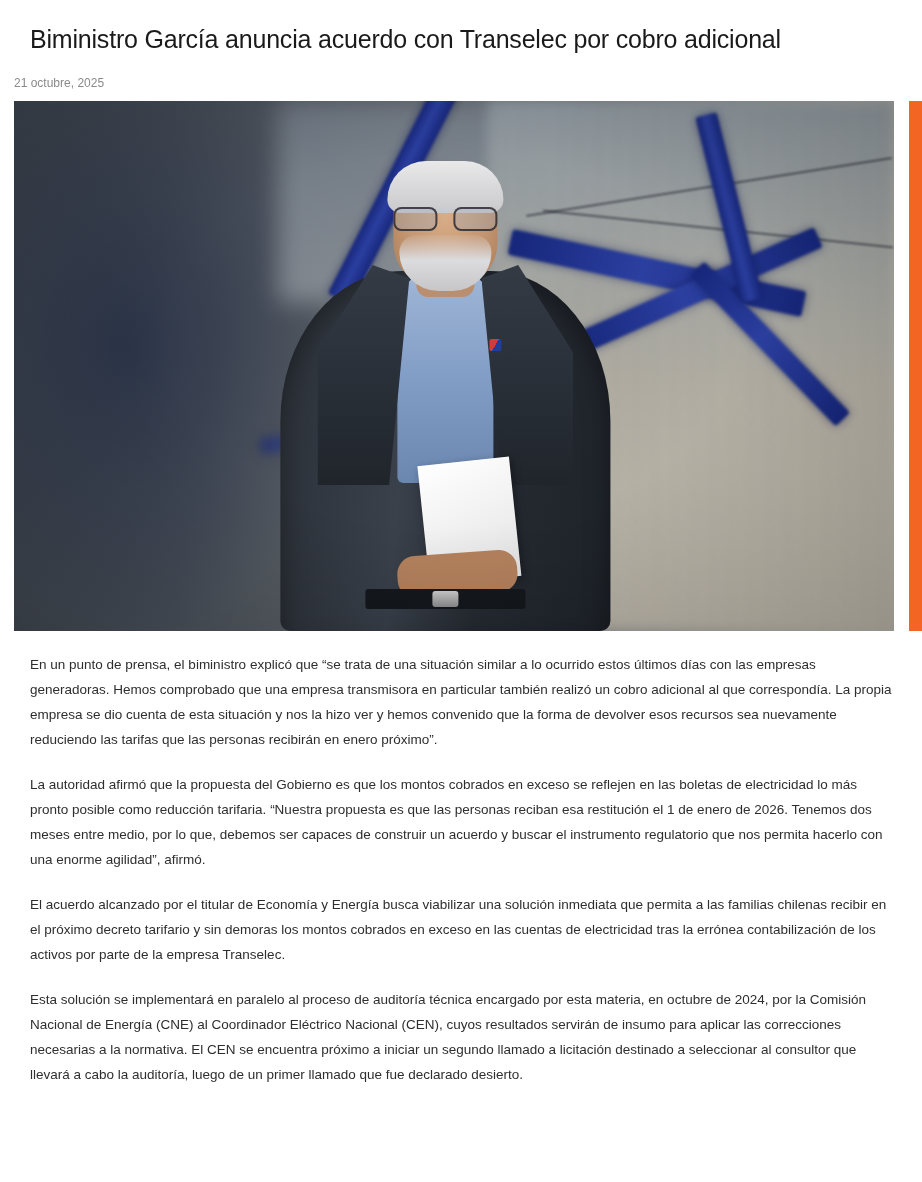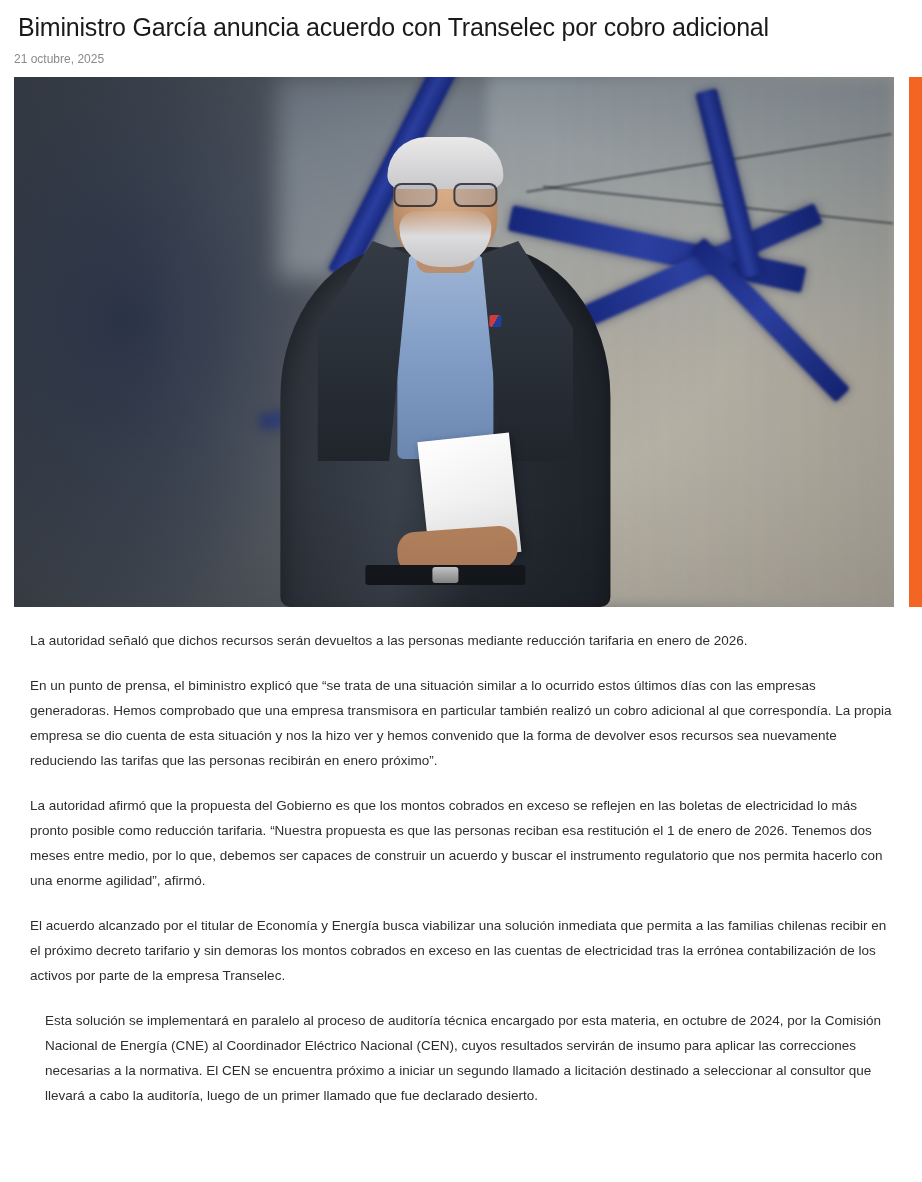--- a/index.html
+++ b/index.html
@@ -20,21 +20,21 @@
     box-sizing: border-box;
     padding: 0;
     background: #ffffff;
   }
 
   .headline {
     font-size: 25px;
     line-height: 1.2;
     font-weight: 400;
     color: #1a1a1a;
-    margin: 4px;
+    margin: 16px;
     padding: 8px 14px 0 14px;
     letter-spacing: -0.2px;
   }
 
   .date {
     font-size: 12px;
     color: #8a8a8a;
     padding: 6px 6px 0 14px;
     margin: 0;
   }
@@ -201,21 +201,21 @@
 
   .body {
     padding: 22px 30px 26px 30px;
   }
   .body p {
     font-size: 13.5px;
     line-height: 1.85;
     color: #2e2e2e;
     margin: 0 0 20px 0;
   }
-  .body p:last-child { margin-bottom: 0; margin-left: 15px; }
+  .body p:last-child { margin-bottom: 0; }
 </style>
 </head>
 <body>
 
 <div class="article">
 
   <h1 class="headline">Biministro García anuncia acuerdo con Transelec por cobro adicional</h1>
 
   <div class="date">21 octubre, 2025</div>
 
@@ -251,20 +251,19 @@
         <div class="fig-belt"></div>
         <div class="fig-buckle"></div>
       </div>
 
       <div class="hero-vignette"></div>
     </div>
     <div class="accent-bar"></div>
   </div>
 
   <div class="body">
-    <p>La autoridad señaló que dichos recursos serán devueltos a las personas mediante reducción tarifaria en enero de 2026.</p>
     <p>En un punto de prensa, el biministro explicó que “se trata de una situación similar a lo ocurrido estos últimos días con las empresas generadoras. Hemos comprobado que una empresa transmisora en particular también realizó un cobro adicional al que correspondía. La propia empresa se dio cuenta de esta situación y nos la hizo ver y hemos convenido que la forma de devolver esos recursos sea nuevamente reduciendo las tarifas que las personas recibirán en enero próximo”.</p>
     <p>La autoridad afirmó que la propuesta del Gobierno es que los montos cobrados en exceso se reflejen en las boletas de electricidad lo más pronto posible como reducción tarifaria. “Nuestra propuesta es que las personas reciban esa restitución el 1 de enero de 2026. Tenemos dos meses entre medio, por lo que, debemos ser capaces de construir un acuerdo y buscar el instrumento regulatorio que nos permita hacerlo con una enorme agilidad”, afirmó.</p>
     <p>El acuerdo alcanzado por el titular de Economía y Energía busca viabilizar una solución inmediata que permita a las familias chilenas recibir en el próximo decreto tarifario y sin demoras los montos cobrados en exceso en las cuentas de electricidad tras la errónea contabilización de los activos por parte de la empresa Transelec.</p>
     <p>Esta solución se implementará en paralelo al proceso de auditoría técnica encargado por esta materia, en octubre de 2024, por la Comisión Nacional de Energía (CNE) al Coordinador Eléctrico Nacional (CEN), cuyos resultados servirán de insumo para aplicar las correcciones necesarias a la normativa. El CEN se encuentra próximo a iniciar un segundo llamado a licitación destinado a seleccionar al consultor que llevará a cabo la auditoría, luego de un primer llamado que fue declarado desierto.</p>
   </div>
 
 </div>
 
 </body></html>

